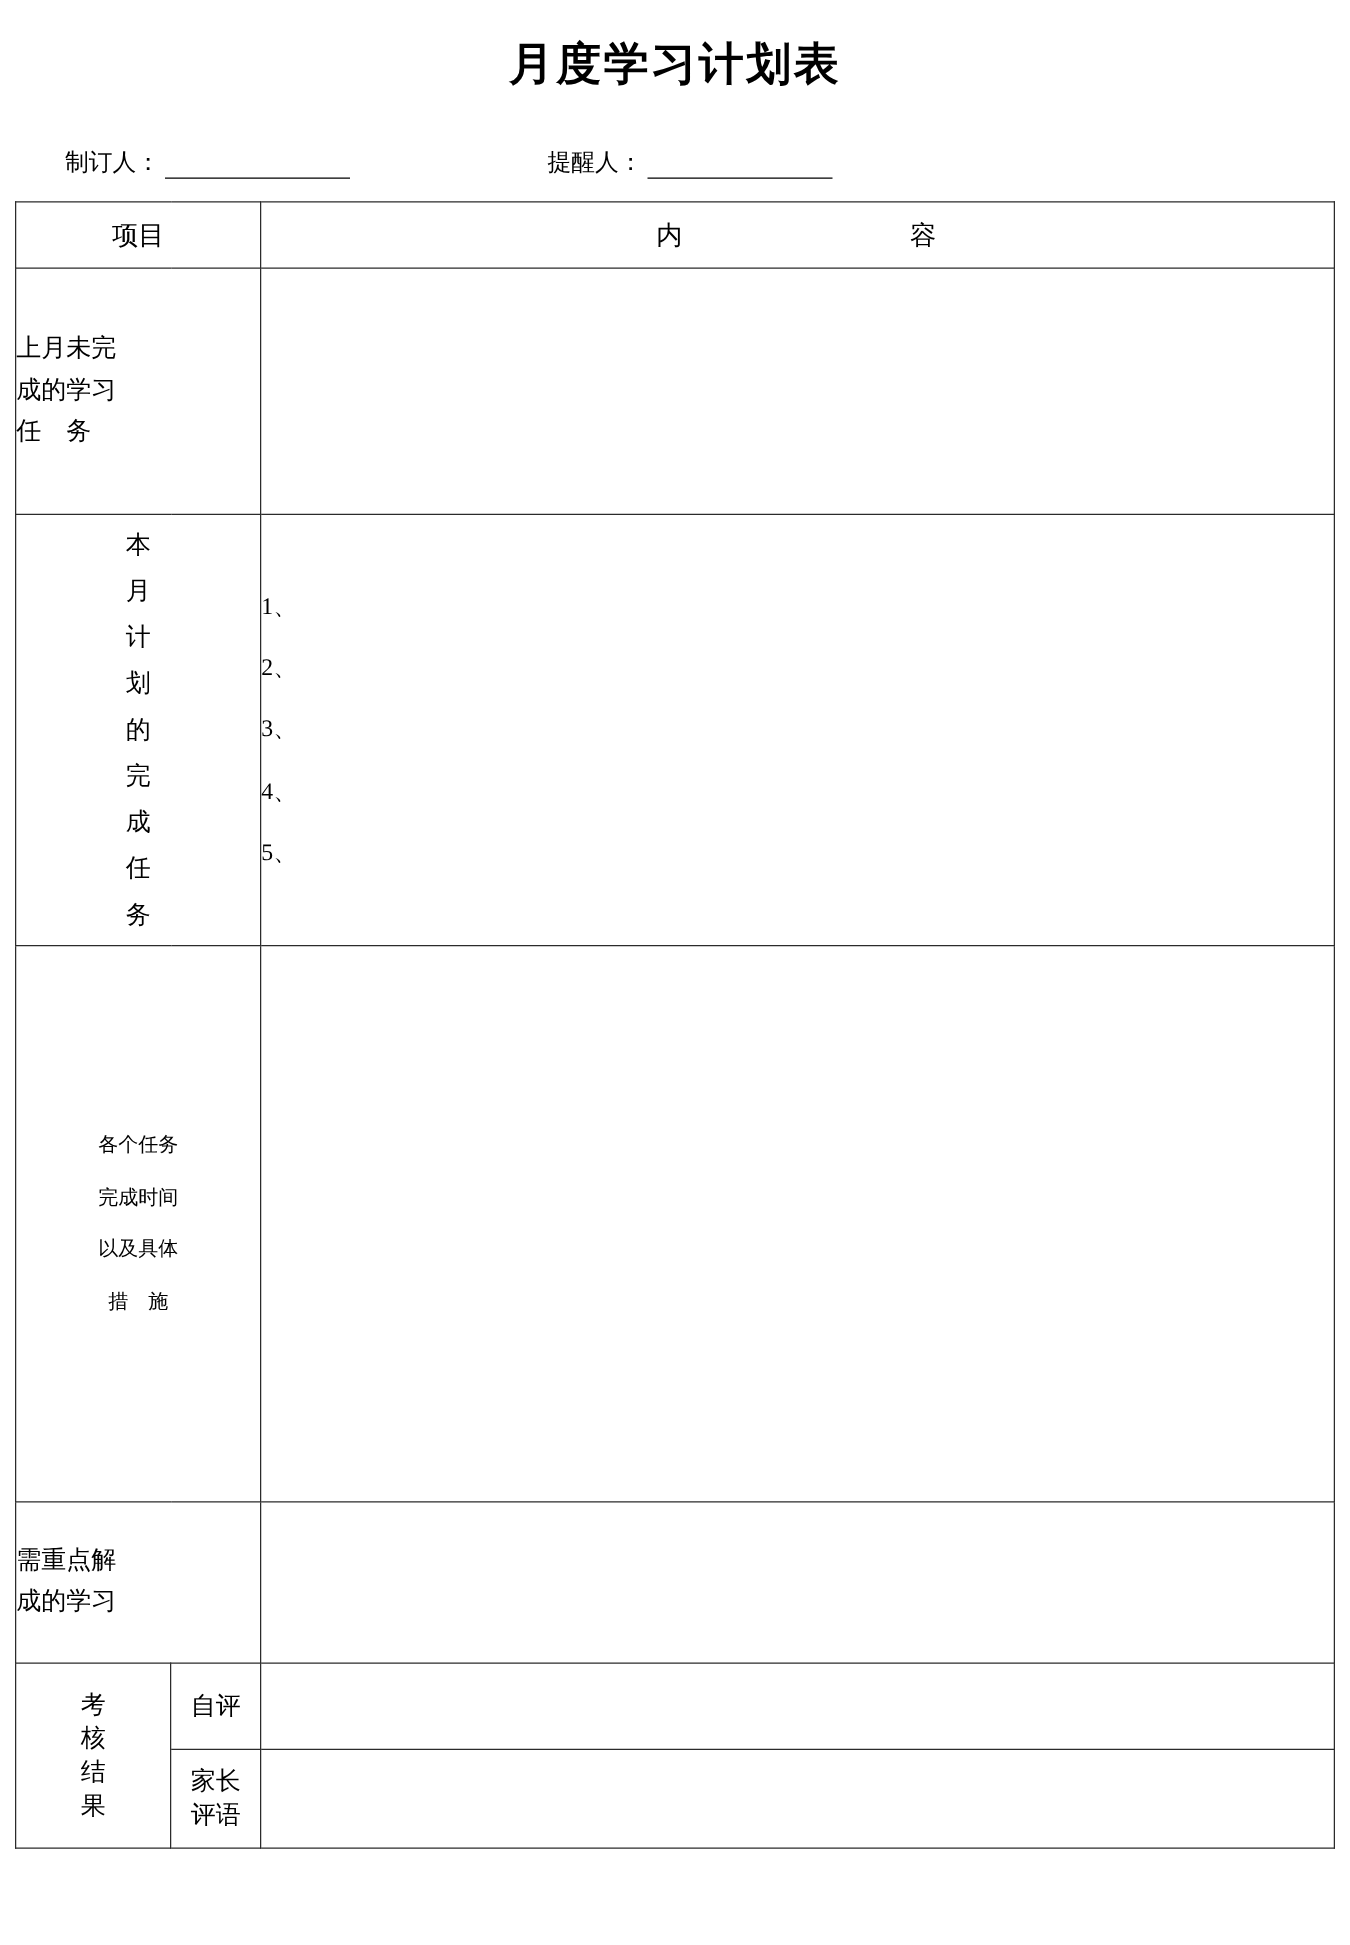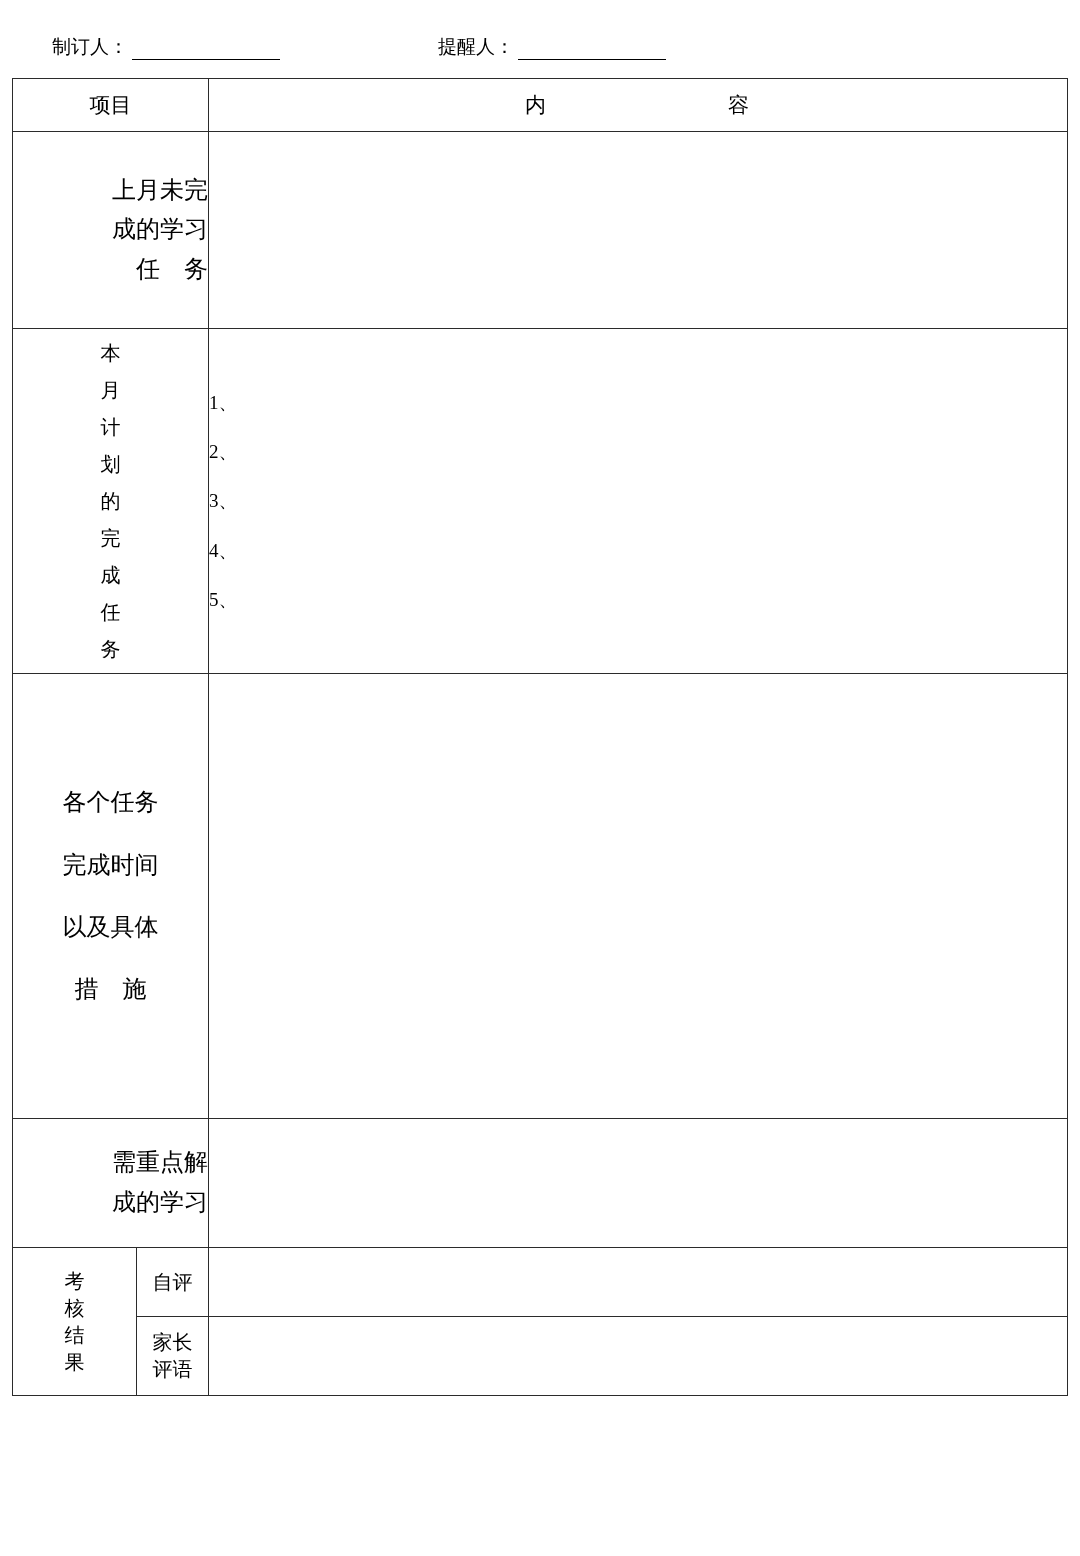--- a/index.html
+++ b/index.html
@@ -52,21 +52,21 @@
     border-bottom: 3px solid #000;
     vertical-align: -4px;
   }
   .sub-spaced {
     letter-spacing: 10px;
     margin-left: 18px;
   }
 
   
   .meta-row {
-    margin-top: 34px;
+    margin-top: 44px;
     padding-left: 52px;
     font-size: 19px;
     display: flex;
     align-items: flex-end;
   }
   .meta-item { display: flex; align-items: flex-end; }
   .meta-label { white-space: nowrap; }
   .meta-blank {
     display: inline-block;
     width: 148px;
@@ -99,32 +99,33 @@
   }
   .hdr-content {
     text-align: center;
     font-size: 21px;
     height: 52px;
     letter-spacing: 2px;
   }
   .hdr-content span.inner-gap { display: inline-block; width: 180px; }
 
   .label-cell {
-    text-align: right;
-    font-size: 24px;
+    text-align: left;
+    font-size: 20px;
     line-height: 1.65;
     padding: 6px 6px;
+    font-family: Liberation Mono, monospace;
   }
   .label-vert {
     text-align: center;
     font-size: 20px;
     line-height: 1.85;
     padding: 10px 6px;
   }
-  .label-loose { line-height: 2.6; font-size: 24px; text-align: center; }
+  .label-loose { line-height: 2.6; font-size: 16px; text-align: center; }
 
   .content-cell { padding: 14px 18px; font-size: 19px; }
   .numbered { line-height: 2.6; font-size: 19px; }
   .numbered div { }
 
   .row-unfinished td { height: 196px; }
   .row-thismonth td { height: 344px; }
   .row-time td { height: 444px; }
   .row-problem td { height: 128px; }
   .row-selfeval td { height: 68px; }
@@ -140,20 +141,21 @@
     text-align: center;
     font-size: 20px;
     line-height: 1.35;
   }
 </style>
 </head>
 <body>
 
 <div class="page">
 
+  <div class="title-main">月度学习计划表</div>
 
 
   <div class="meta-row">
     <div class="meta-item">
       <span class="meta-label">制订人：</span>
       <span class="meta-blank"></span>
     </div>
     <div class="meta-gap"></div>
     <div class="meta-item">
       <span class="meta-label">提醒人：</span>

